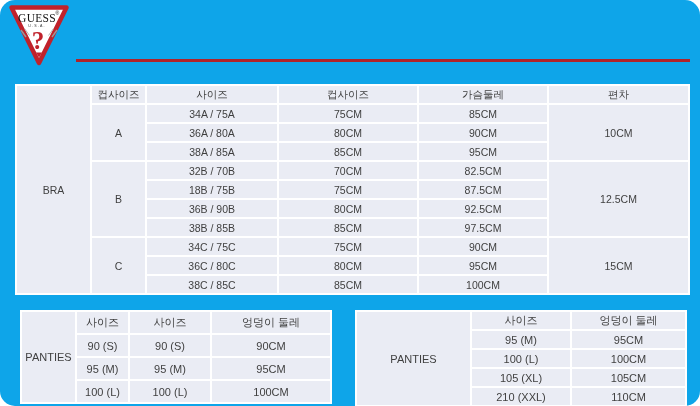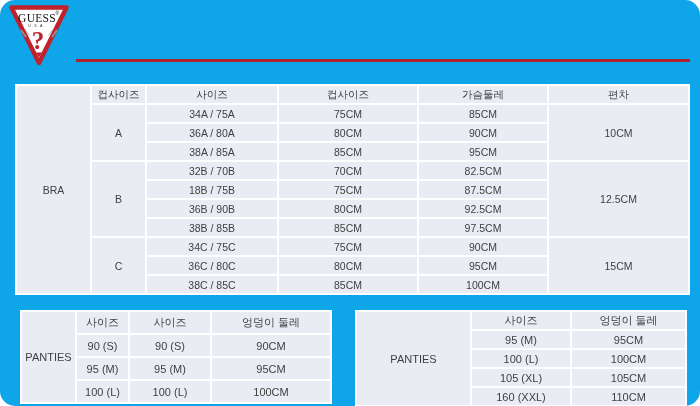--- a/index.html
+++ b/index.html
@@ -191,19 +191,19 @@
       </tr>
       <tr>
         <td>100 (L)</td>
         <td>100CM</td>
       </tr>
       <tr>
         <td>105 (XL)</td>
         <td>105CM</td>
       </tr>
       <tr>
-        <td>160 (XXL)</td>
+        <td>210 (XXL)</td>
         <td>110CM</td>
       </tr>
     </tbody>
   </table>
 
 </div>
 
 </body></html>

